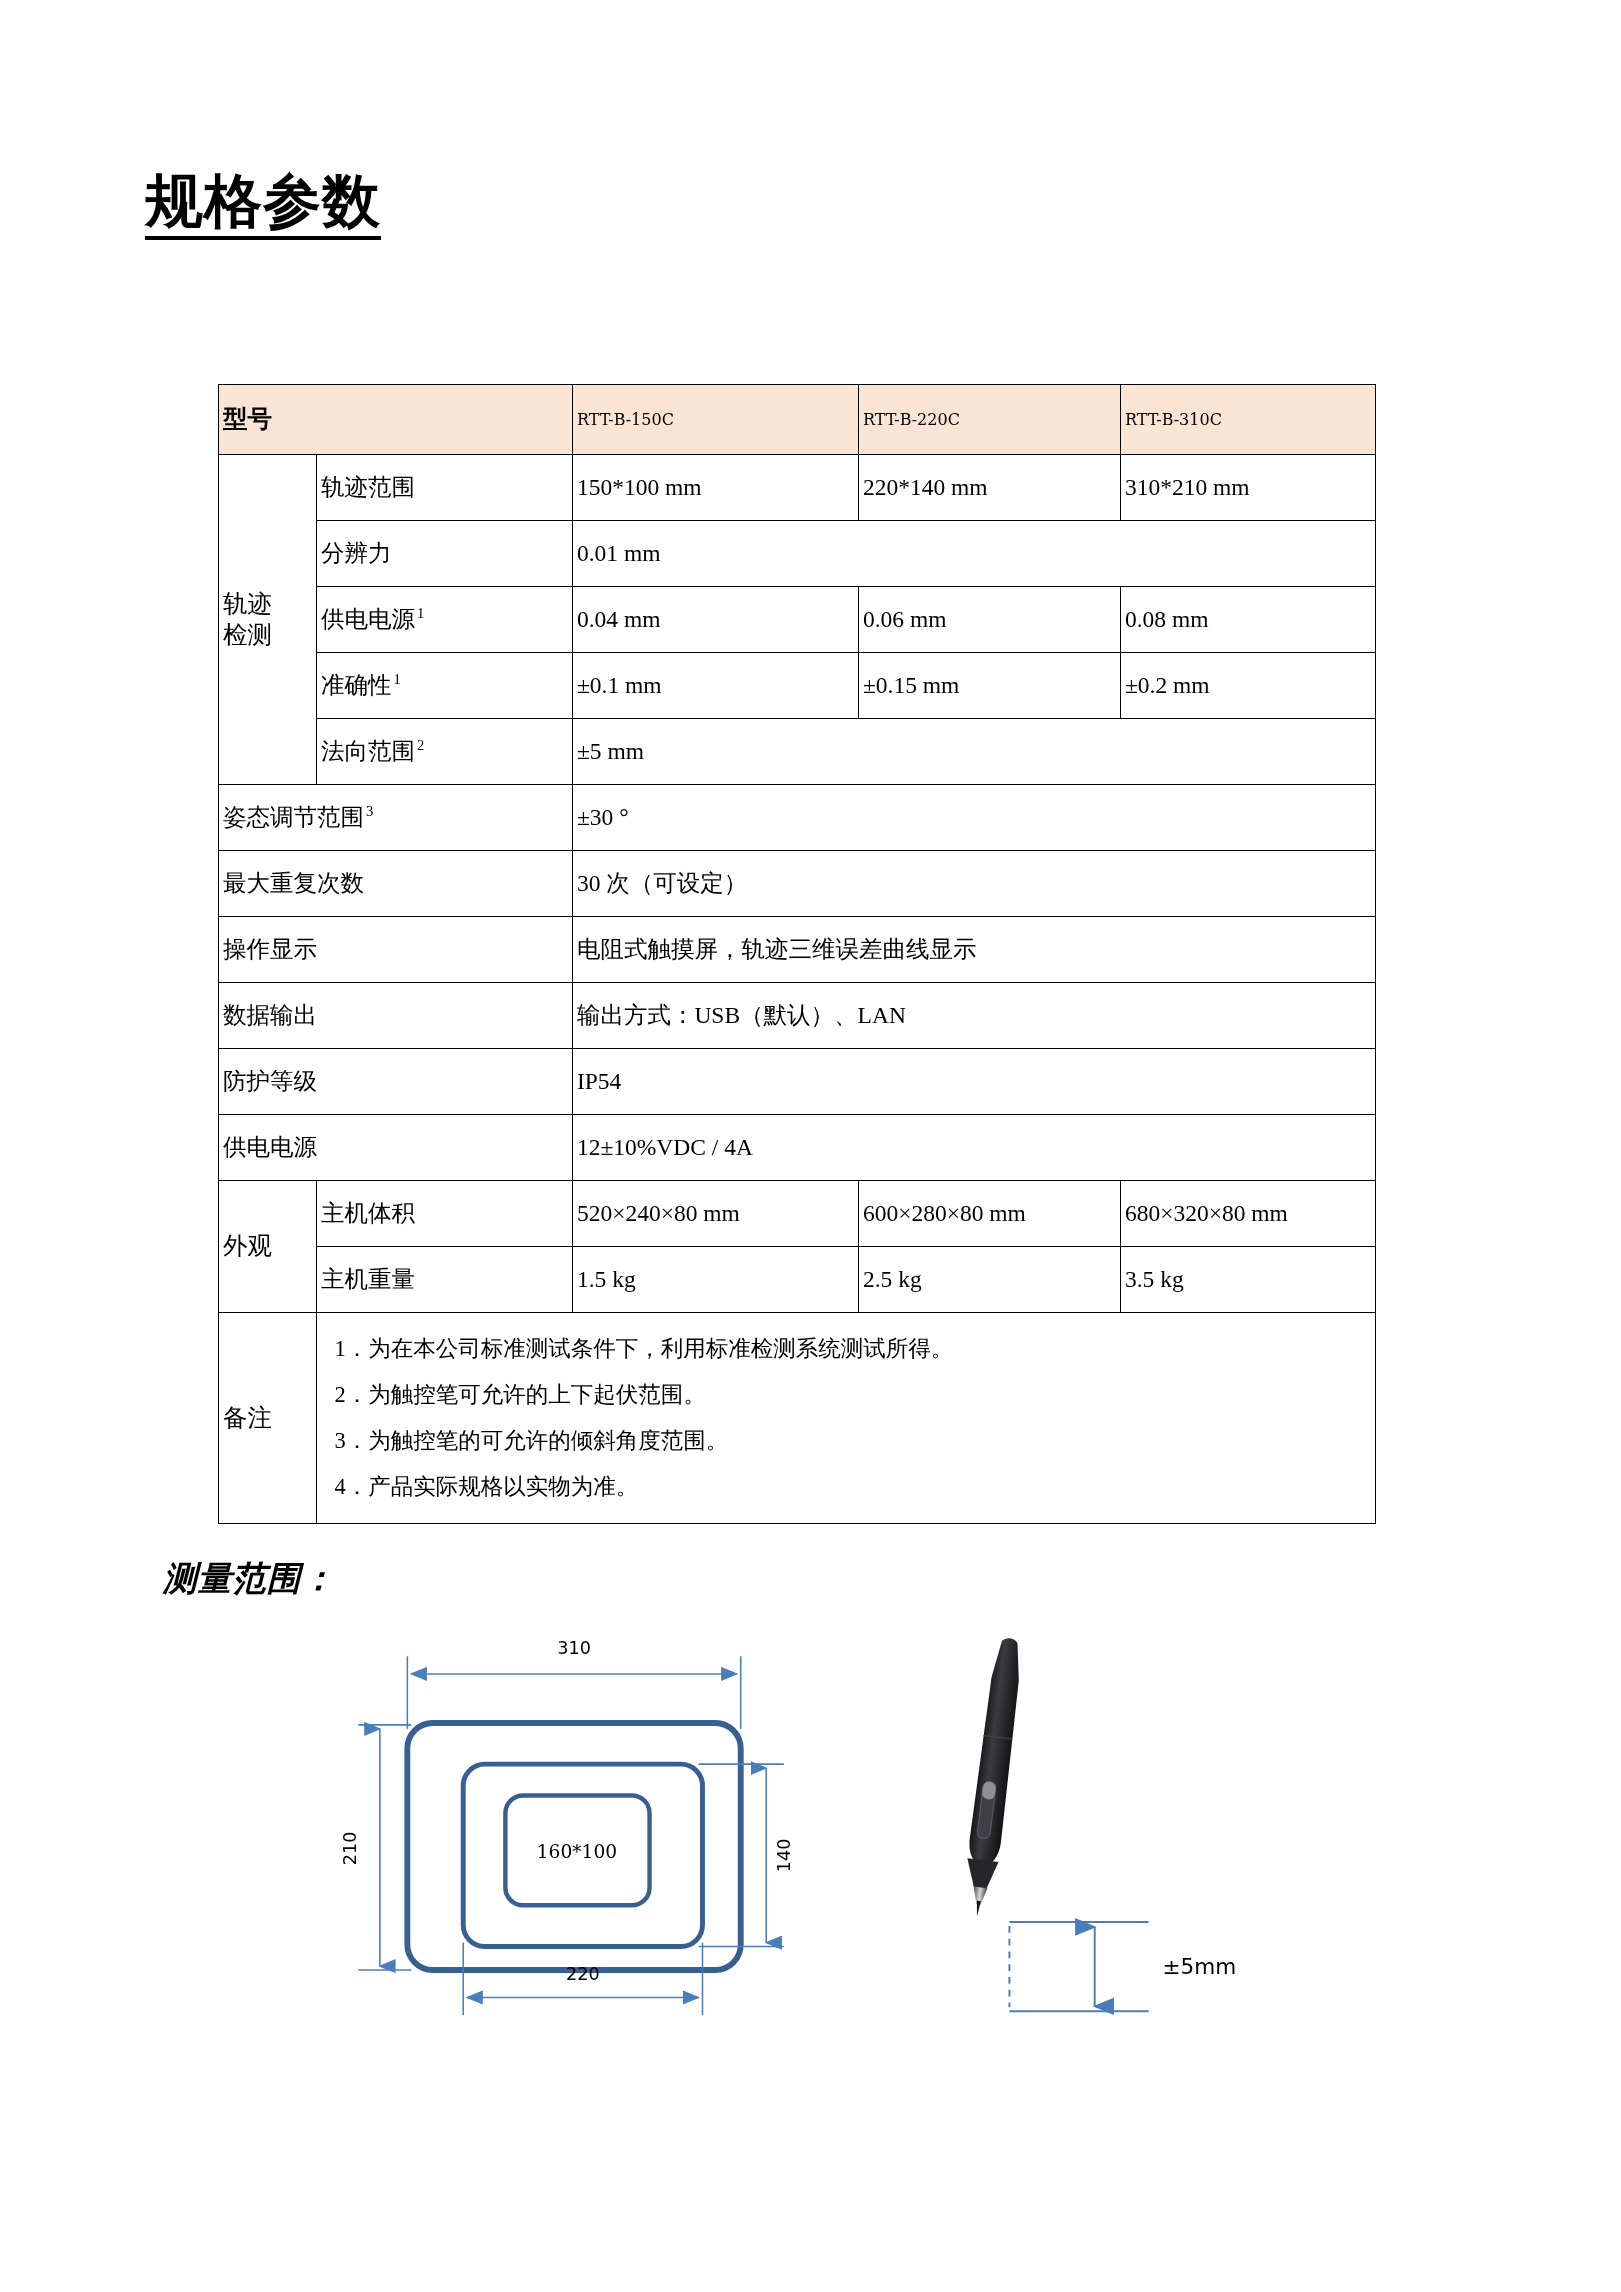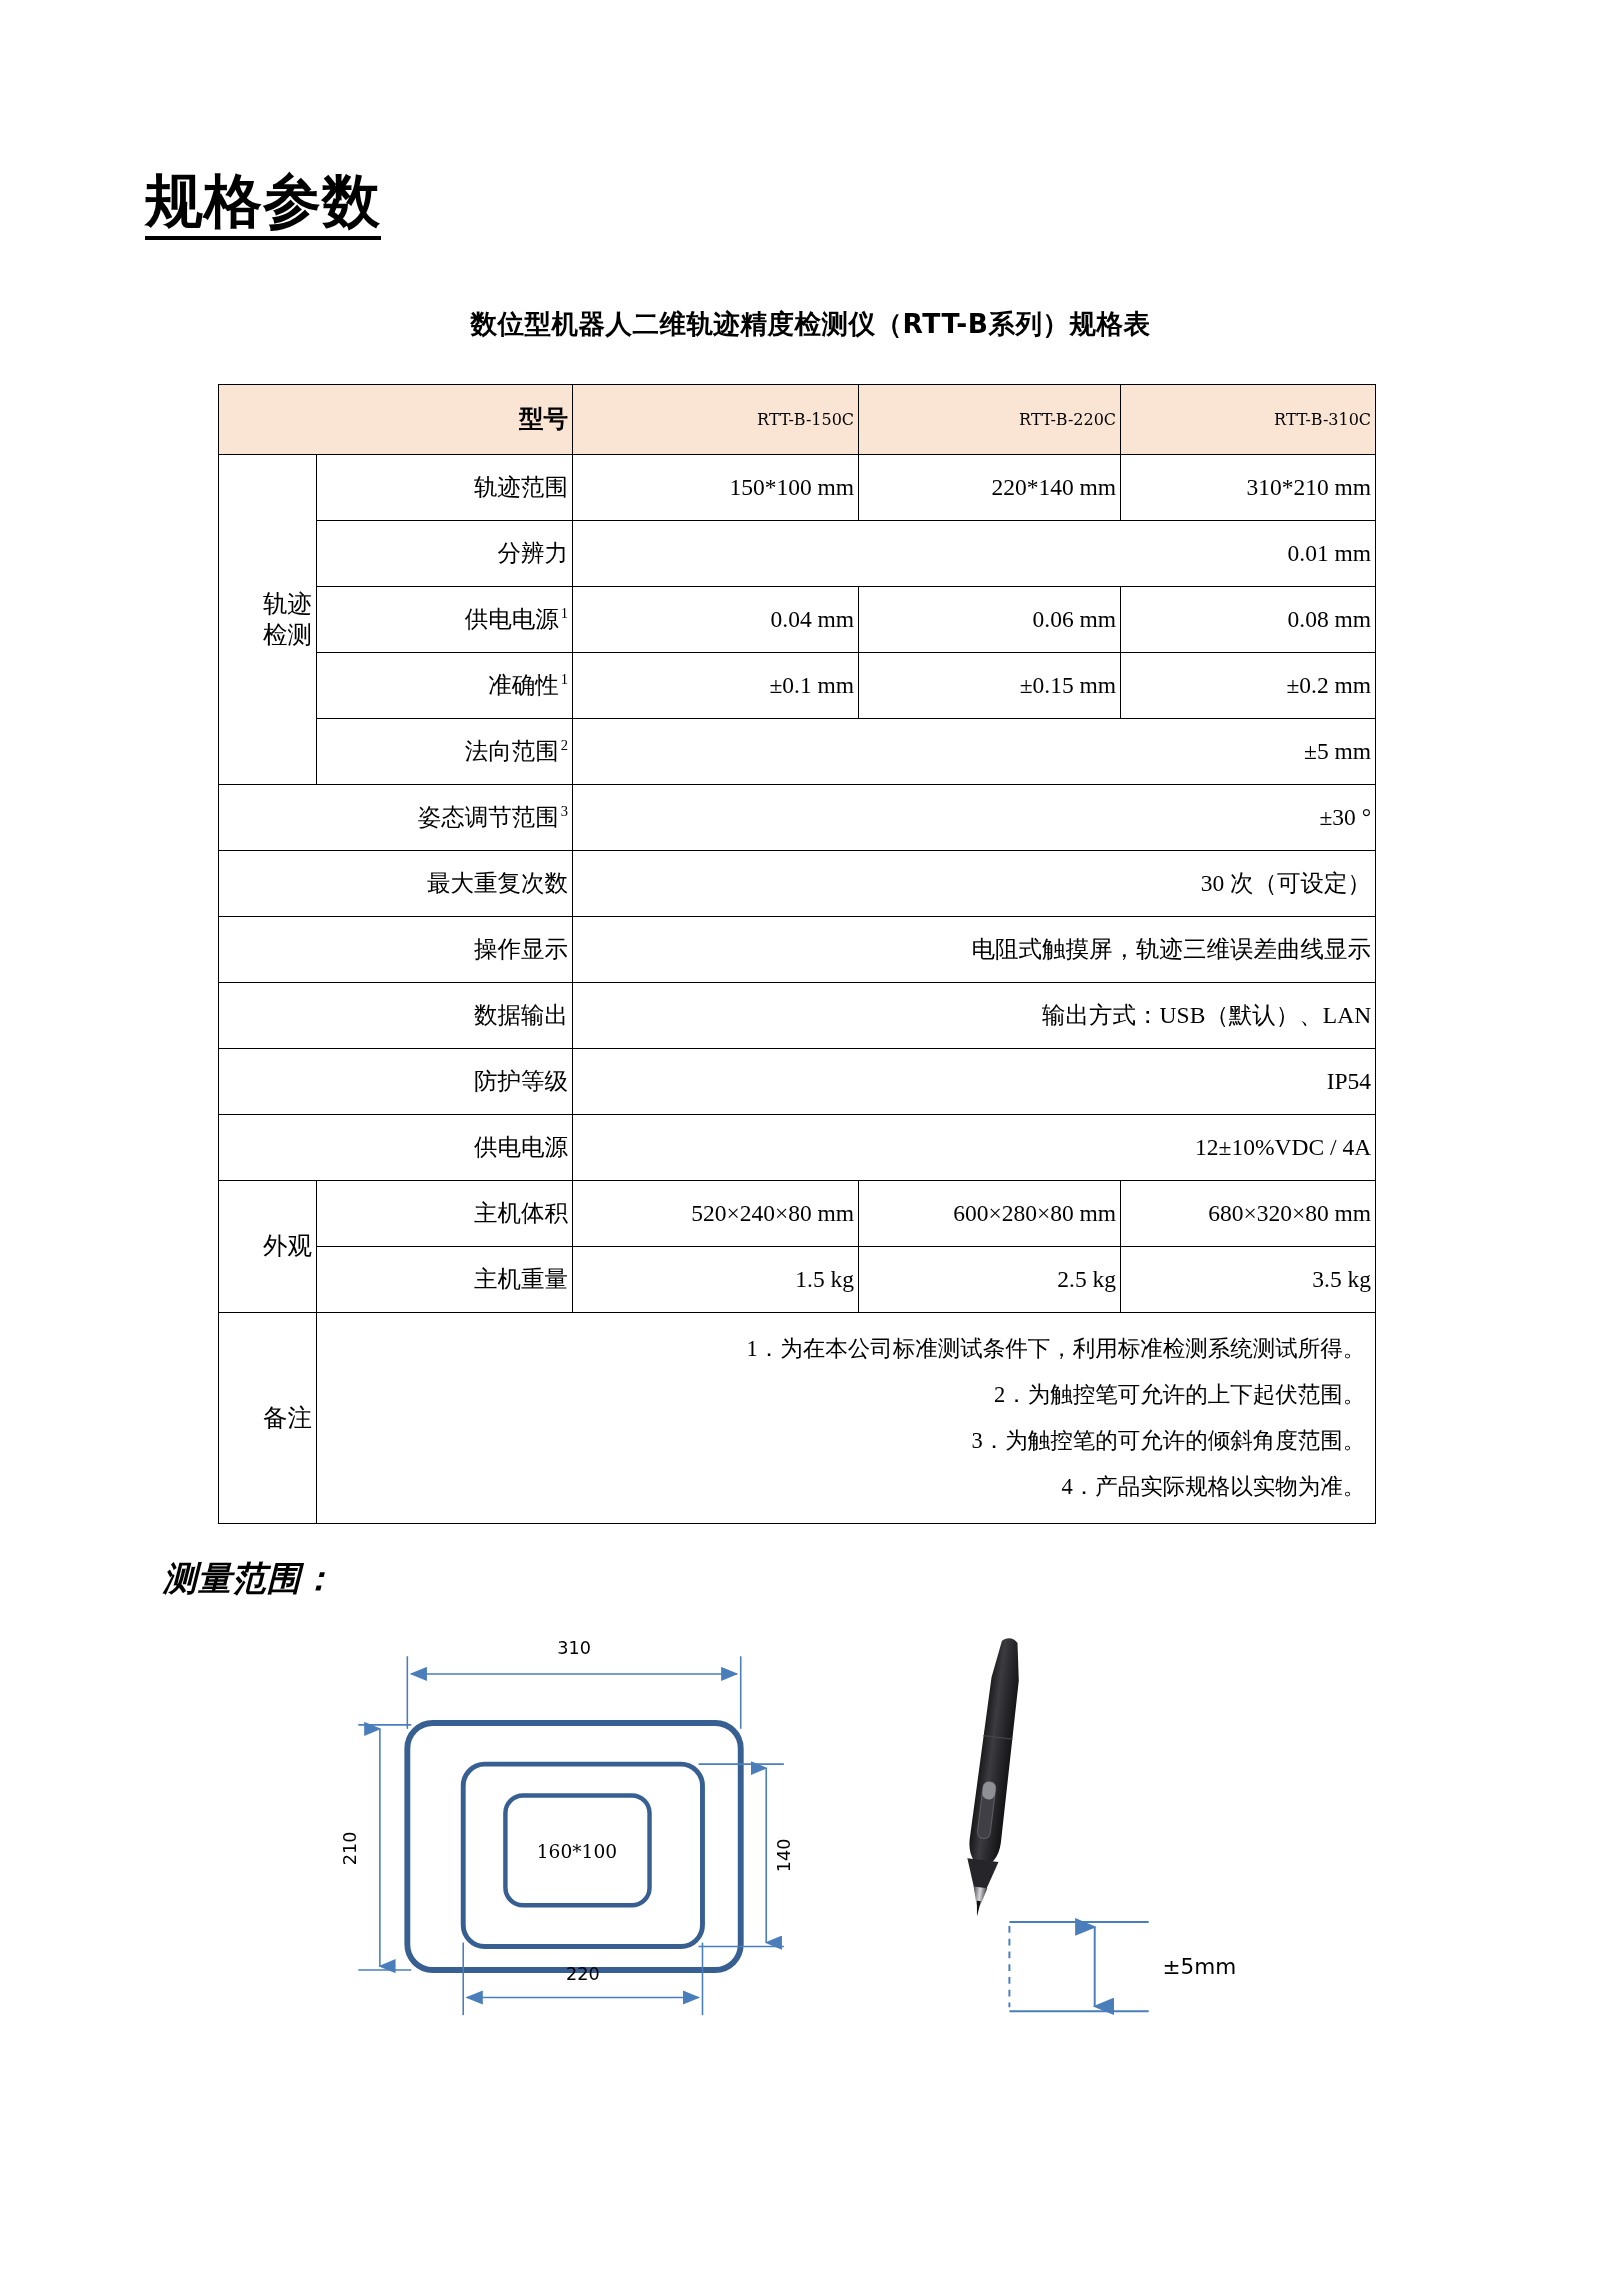--- a/index.html
+++ b/index.html
@@ -66,21 +66,21 @@
     position: absolute;
     left: 218px;
     top: 384px;
     width: 1157px;
     border-collapse: collapse;
     table-layout: fixed;
     font-size: 23.5px;
   }
   table.spec td {
     border: 1.5px solid #000;
-    text-align: right;
+    text-align: left;
     vertical-align: middle;
     padding: 2px 3.9px;
     line-height: 1.25;
   }
   table.spec tr { height: 66px; }
   .hdr td {
     background: #FAE5D5;
     font-weight: normal;
     height: 65px;
     font-size: 16px;
@@ -131,21 +131,20 @@
   }
   .diagram svg { display: block; }
 </style>
 </head>
 <body>
 
 <div class="page">
 
   <div class="doc-title">规格参数</div>
 
-  <div class="table-caption">数位型机器人二维轨迹精度检测仪（RTT-B系列）规格表</div>
 
   <table class="spec">
     <colgroup>
       <col class="c-grp">
         <col class="c-item">
         <col class="c-v1">
         <col class="c-v2">
         <col class="c-v3">
     </colgroup>
     <tbody>

